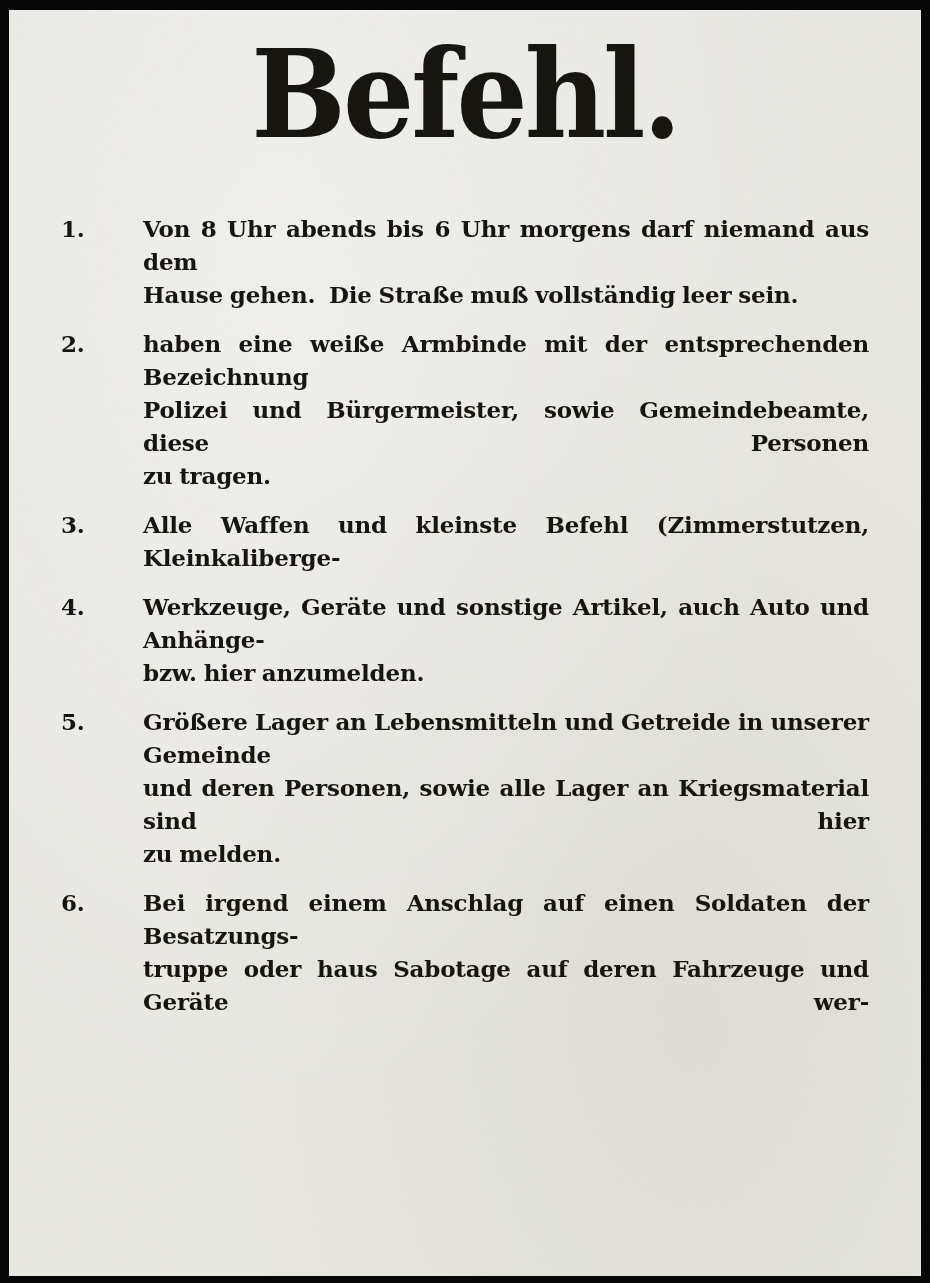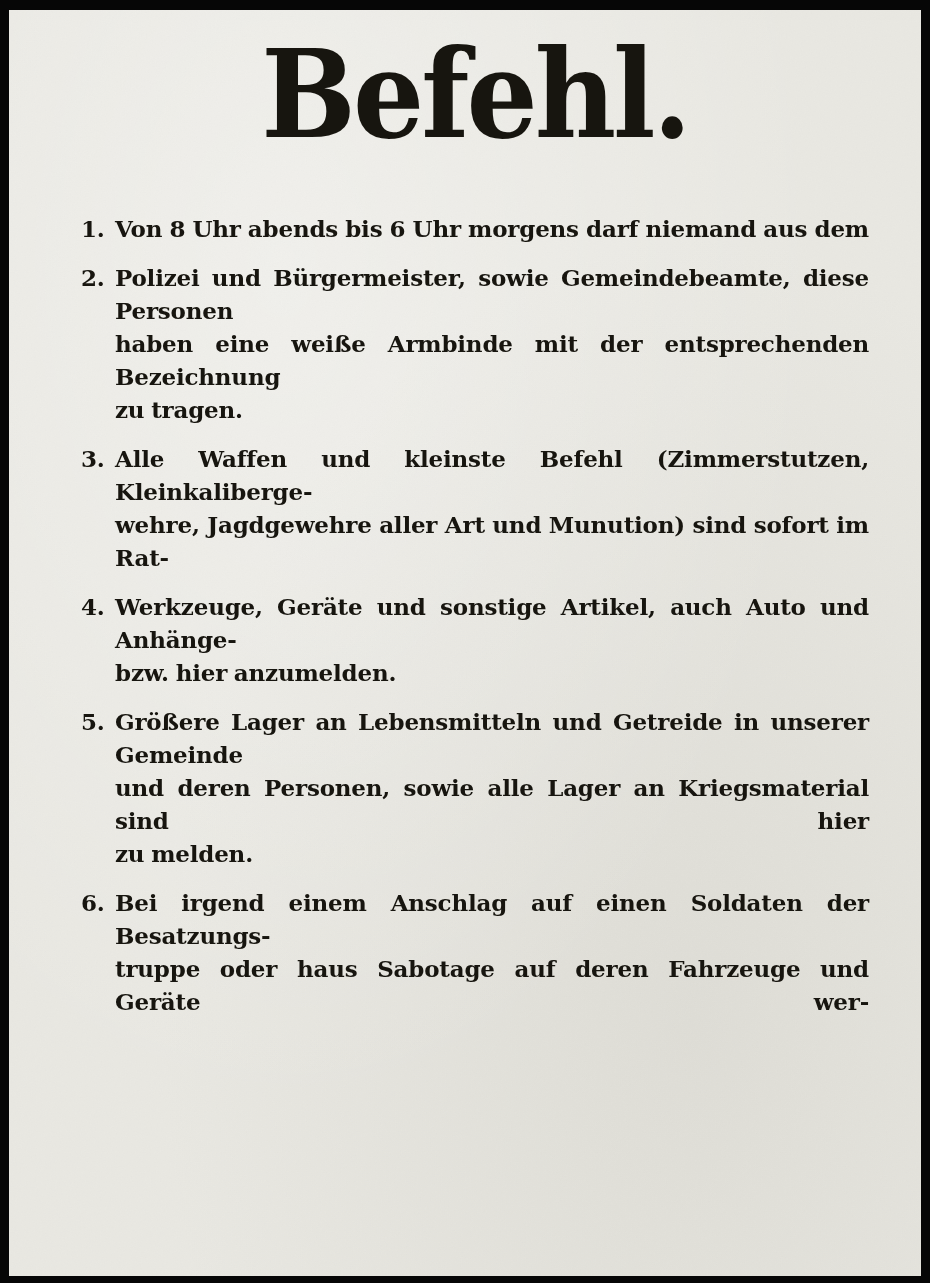--- a/index.html
+++ b/index.html
@@ -15,21 +15,21 @@
 
   .paper {
     width: 100%;
     height: 100%;
     background: #e9e8e2;
     background-image:
       radial-gradient(ellipse at 30% 20%, rgba(255,255,255,0.35), rgba(255,255,255,0) 60%),
       radial-gradient(ellipse at 75% 80%, rgba(190,188,178,0.25), rgba(190,188,178,0) 55%);
     overflow: hidden;
     position: relative;
-    padding: 26px 52px 0 72px;
+    padding: 26px 52px 0 52px;
     font-family: "DejaVu Serif", "Liberation Serif", serif;
     font-weight: bold;
     color: #17150f;
   }
 
   .noise {
     position: absolute;
     inset: 0;
     width: 100%;
     height: 100%;
@@ -58,21 +58,21 @@
     letter-spacing: -0.2px;
     word-spacing: -1px;
     margin-bottom: 16px;
   }
 
   .num {
     flex: 0 0 34px;
     width: 34px;
   }
 
-  .lines { flex: 1; min-width: 0; }
+  .lines { flex: 1; min-width: 0; margin-left: 48px; }
 
   .line { }
 
   .jl {
     text-align: justify;
     text-align-last: justify;
   }
 </style>
 </head>
 <body>
@@ -94,37 +94,37 @@
     <div class="content">
 
       <h1 class="title">Befehl.</h1>
 
       <section class="items">
 
         <div class="item">
           <span class="num">1.</span>
           <div class="lines">
             <div class="line jl">Von 8 Uhr abends bis 6 Uhr morgens darf niemand aus dem</div>
+            <div class="line">Hause gehen.&nbsp; Die Straße muß vollständig leer sein.</div>
           </div>
         </div>
 
         <div class="item">
           <span class="num">2.</span>
           <div class="lines">
+            <div class="line jl">haben eine weiße Armbinde mit der entsprechenden Bezeichnung</div>
             <div class="line jl">Polizei und Bürgermeister, sowie Gemeindebeamte, diese Personen</div>
-            <div class="line jl">haben eine weiße Armbinde mit der entsprechenden Bezeichnung</div>
             <div class="line">zu tragen.</div>
           </div>
         </div>
 
         <div class="item">
           <span class="num">3.</span>
           <div class="lines">
             <div class="line jl">Alle Waffen und kleinste Befehl (Zimmerstutzen, Kleinkaliberge-</div>
-            <div class="line jl">wehre, Jagdgewehre aller Art und Munution) sind sofort im Rat-</div>
           </div>
         </div>
 
         <div class="item">
           <span class="num">4.</span>
           <div class="lines">
             <div class="line jl">Werkzeuge, Geräte und sonstige Artikel, auch Auto und Anhänge-</div>
             <div class="line">bzw. hier anzumelden.</div>
           </div>
         </div>

